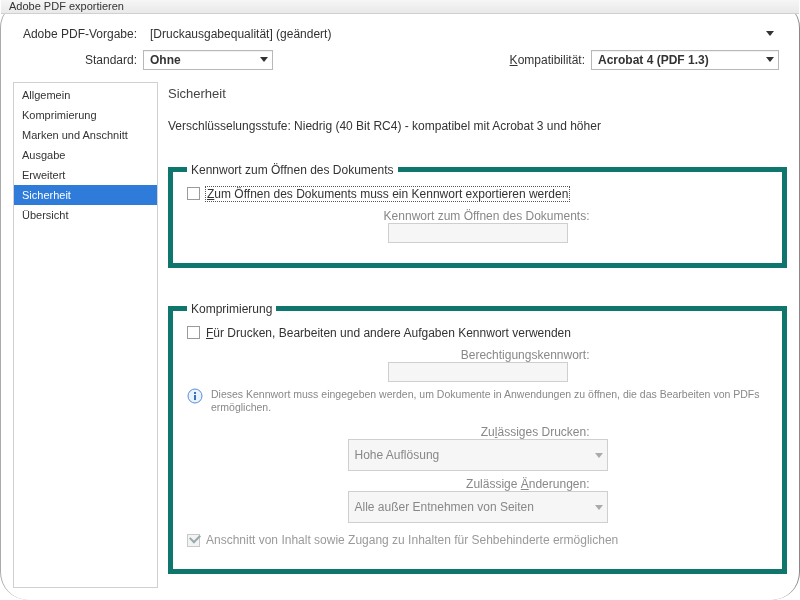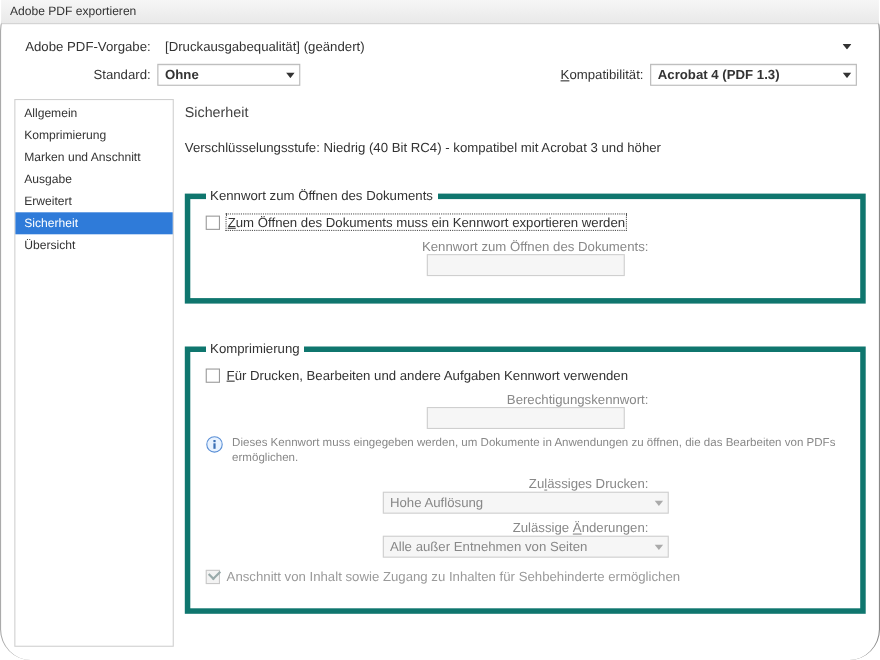--- a/index.html
+++ b/index.html
@@ -180,21 +180,21 @@
   .info-text {
     font-size: 10.5px;
     color: #888;
     line-height: 1.3;
   }
   .combo {
     display: flex;
     align-items: center;
     justify-content: space-between;
     width: 260px;
-    height: 20px;
+    height: 32px;
     border: 1px solid #cfcfcf;
     background: #f6f6f6;
     padding: 0 4px 0 6px;
     font-size: 12px;
     color: #888;
   }
   .disabled-text { color:#9a9a9a; }
 </style>
 </head>
 <body>

